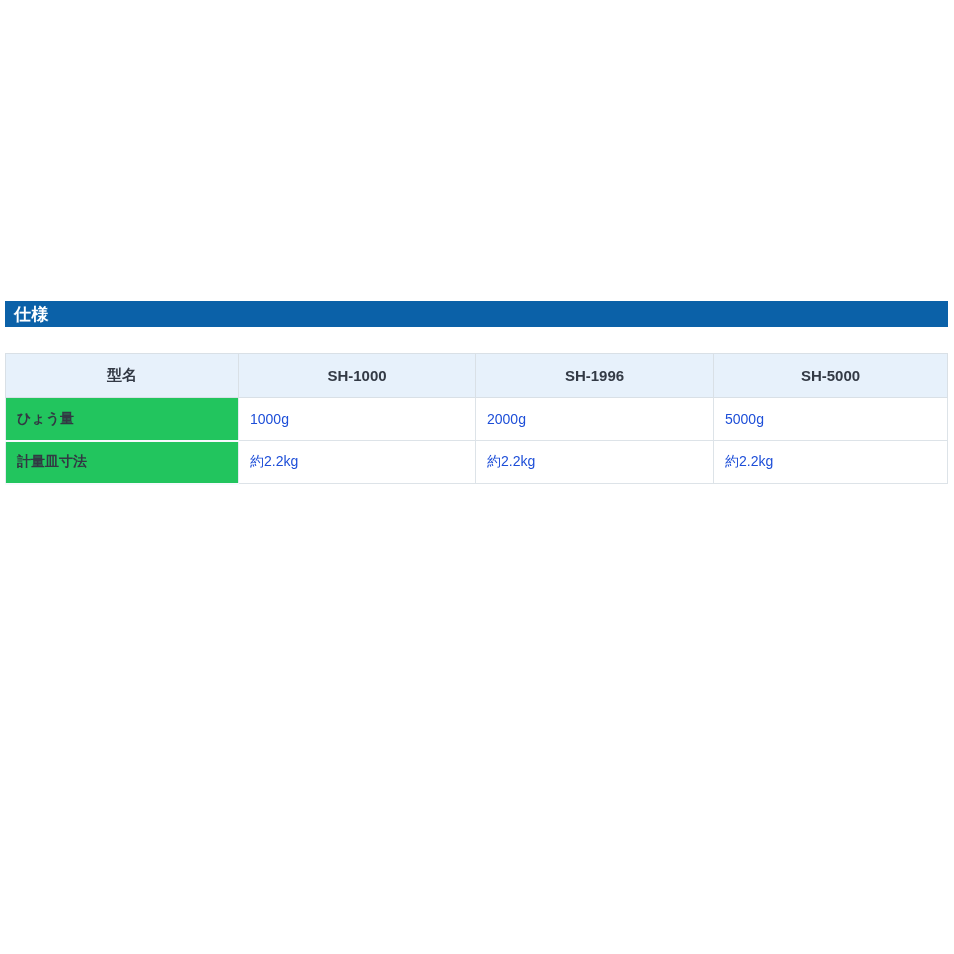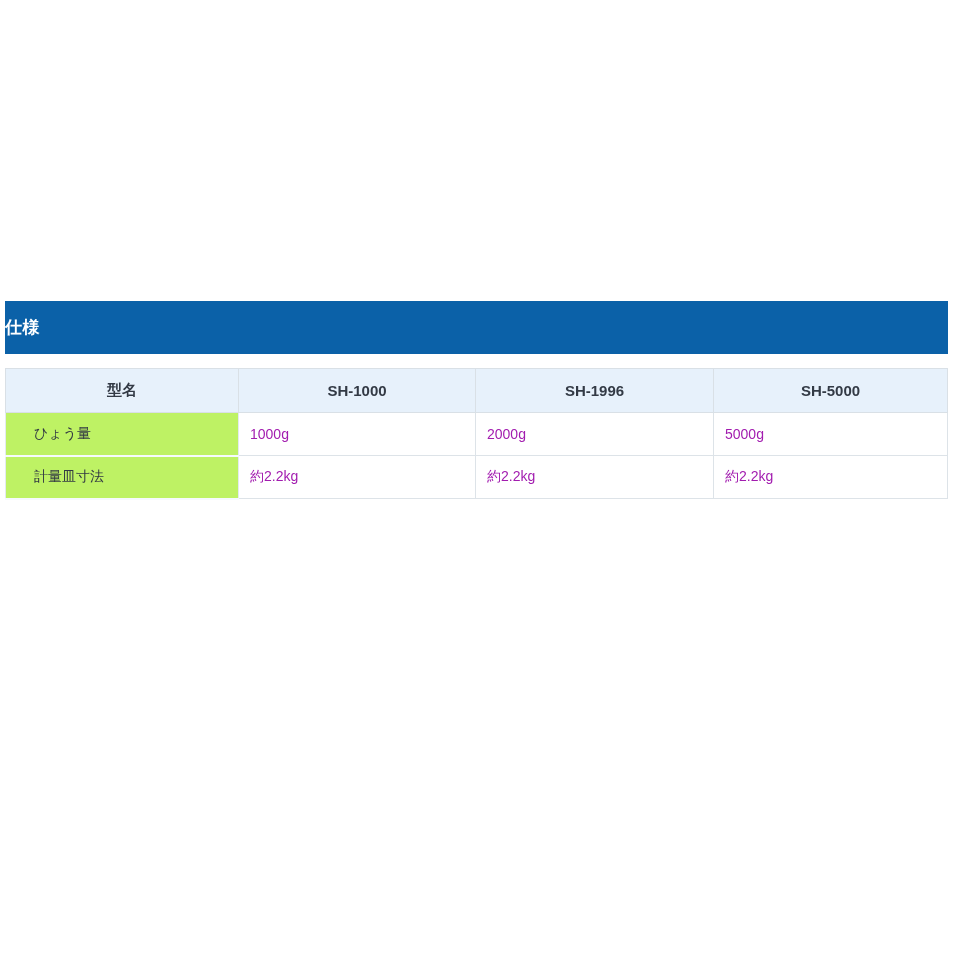--- a/index.html
+++ b/index.html
@@ -9,67 +9,68 @@
     background: #ffffff;
     font-family: "Liberation Sans", "DejaVu Sans", sans-serif;
   }
   .content {
     position: absolute;
     left: 5px;
     top: 301px;
     width: 943px;
   }
   .section-bar {
-    height: 53px;
+    height: 26px;
     background: #0b61a8;
     display: flex;
     align-items: center;
+    padding-left: 9px;
   }
   .section-bar .title {
     color: #ffffff;
     font-size: 17px;
     font-weight: bold;
     letter-spacing: 0.5px;
   }
   table.spec {
-    margin-top: 14px;
+    margin-top: 26px;
     width: 100%;
     border-collapse: collapse;
     table-layout: fixed;
     border: 1px solid #d9e0e6;
   }
   table.spec col.c0 { width: 233px; }
   table.spec col.c1 { width: 237px; }
   table.spec col.c2 { width: 238px; }
   table.spec thead th {
     height: 44px;
     background: #e7f1fb;
     color: #333a45;
     font-size: 15px;
     font-weight: bold;
     text-align: center;
     vertical-align: middle;
     border: 1px solid #d9e0e6;
   }
   table.spec tbody th {
     height: 43px;
-    background: #bef264;
+    background: #22c55e;
     color: #323943;
     font-size: 14px;
-    font-weight: normal;
+    font-weight: bold;
     text-align: left;
     vertical-align: middle;
-    padding-left: 28px;
+    padding-left: 11px;
     border: 1px solid #e3eaf0;
     border-bottom: 2px solid #f6fafd;
   }
   table.spec tbody td {
     height: 43px;
     background: #ffffff;
-    color: #a21caf;
+    color: #1d4ed8;
     font-size: 14px;
     text-align: left;
     vertical-align: middle;
     padding-left: 11px;
     border: 1px solid #dde3e8;
   }
 </style>
 </head>
 <body>
 

